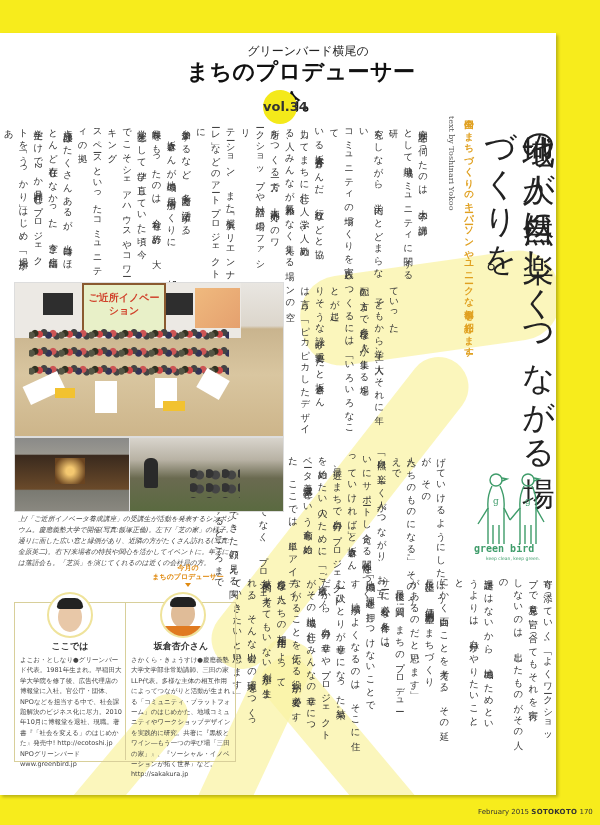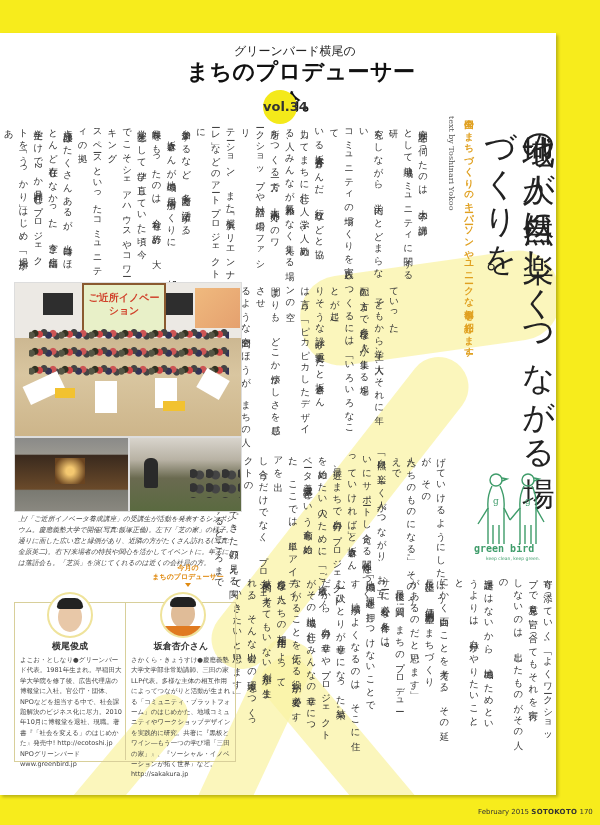--- a/index.html
+++ b/index.html
@@ -1,26 +1,26 @@
 <!DOCTYPE html>
 <html><head>
 <meta charset="utf-8">
 <style>
   html,body{margin:0;padding:0;}
   body{width:600px;height:825px;background:#f7ec1c;position:relative;overflow:hidden;font-family:"DejaVu Sans",sans-serif;color:#333;}
   .page{position:absolute;left:0;top:33px;width:556px;height:762px;background:#fff;box-shadow:2px 2px 3px rgba(0,0,0,.25);overflow:hidden;}
   .blob{position:absolute;background:#faf3a6;opacity:.75;}
-  .header-sub{position:absolute;left:234px;top:43px;width:180px;font-size:12px;color:#222;}
+  .header-sub{position:absolute;left:218px;top:43px;width:180px;text-align:center;font-size:12px;color:#222;}
   .header-title{position:absolute;left:176px;top:57px;width:250px;text-align:center;font-size:22px;font-weight:bold;color:#111;letter-spacing:.5px;}
   .vol{position:absolute;left:263px;top:90px;width:34px;height:34px;border-radius:50%;background:#f4e91a;font-size:13px;font-weight:bold;color:#333;text-align:right;line-height:34px;}
   .vcol{position:absolute;writing-mode:vertical-rl;font-size:9.4px;line-height:14.8px;color:#333;letter-spacing:1.7px;}
   .headline{position:absolute;left:482px;top:110px;writing-mode:vertical-rl;font-size:32px;line-height:38px;color:#222;font-weight:normal;letter-spacing:1px;height:355px;}
   .subhead{position:absolute;left:462px;top:112px;writing-mode:vertical-rl;font-size:9.5px;font-weight:bold;color:#e0a020;letter-spacing:.8px;}
   .byline{position:absolute;left:447px;top:116px;writing-mode:vertical-rl;font-size:8px;color:#555;font-family:"DejaVu Serif",serif;}
-  .photo{position:absolute;overflow:hidden;border:1px solid #ddd;}
+  .photo{position:absolute;overflow:hidden;border:1px solid #ddd;padding-left:42px;}
   .caption{position:absolute;left:18px;top:514px;width:216px;font-size:6.8px;line-height:11px;color:#444;font-style:italic;}
   .producer-label{position:absolute;left:148px;top:564px;width:80px;text-align:center;font-size:7px;line-height:9px;color:#e08a10;font-weight:bold;}
   .profile-box{position:absolute;left:14px;top:602px;width:220px;height:158px;border:1px solid #d8cf9a;}
   .profile-divider{position:absolute;left:125px;top:602px;width:1px;height:158px;background:#d8cf9a;}
   .avatar{position:absolute;width:42px;height:42px;border-radius:50%;border:2px solid #efe39b;background:#fff;overflow:hidden;}
   .pname{position:absolute;font-size:9px;font-weight:bold;color:#333;text-align:center;}
   .pbio{position:absolute;font-size:6.5px;line-height:10.4px;color:#444;}
   .footer{position:absolute;left:478px;top:808px;font-size:7px;color:#333;}
   .footer b{font-weight:bold;letter-spacing:.3px;}
   .logo{position:absolute;left:466px;top:470px;width:90px;height:80px;}
@@ -164,21 +164,21 @@
 <div class="avatar" style="left:47px;top:592px;">
   <div style="position:absolute;left:9px;top:8px;width:24px;height:30px;border-radius:50%;background:#e8c8a8;"></div>
   <div style="position:absolute;left:8px;top:4px;width:26px;height:11px;border-radius:12px 12px 4px 4px;background:#222;"></div>
 </div>
 <div class="avatar" style="left:160px;top:592px;">
   <div style="position:absolute;left:9px;top:6px;width:24px;height:28px;border-radius:50%;background:#e0bc98;"></div>
   <div style="position:absolute;left:8px;top:3px;width:26px;height:10px;border-radius:12px 12px 4px 4px;background:#222;"></div>
   <div style="position:absolute;left:0;top:32px;width:42px;height:14px;background:#e07a20;"></div>
 </div>
 
-<div class="pname" style="left:16px;top:640px;width:108px;">横尾俊成</div>
+<div class="pname" style="left:16px;top:640px;width:108px;">ここでは</div>
 <div class="pbio" style="left:20px;top:655px;width:102px;">よこお・としなり●グリーンバード代表。1981年生まれ。早稲田大学大学院を修了後、広告代理店の博報堂に入社。官公庁・団体、NPOなどを担当する中で、社会課題解決のビジネス化に尽力。2010年10月に博報堂を退社、現職。著書『「社会を変える」のはじめかた』発売中! http://ecotoshi.jp NPOグリーンバード www.greenbird.jp</div>
 
 <div class="pname" style="left:128px;top:640px;width:106px;">坂倉杏介さん</div>
 <div class="pbio" style="left:131px;top:655px;width:100px;">さかくら・きょうすけ●慶應義塾大学文学部非常勤講師、三田の家LLP代表。多様な主体の相互作用によってつながりと活動が生まれる「コミュニティ・プラットフォーム」のはじめかた、地域コミュニティやワークショップデザインを実践的に研究。共著に『黒板とワイン―もう一つの学び場「三田の家」』、『ソーシャル・イノベーションが拓く世界』など。http://sakakura.jp</div>
 
 <svg class="logo" viewBox="0 0 90 80">
   <g fill="none" stroke="#3f9c6a" stroke-width="1.4">
     <circle cx="30" cy="10" r="6"></circle>
       <path d="M36 8 l5 1 -5 2"></path>
     <path d="M26 16 q-5 10 -4 22 l-10 16 M34 16 q5 10 4 22 l6 12"></path>

